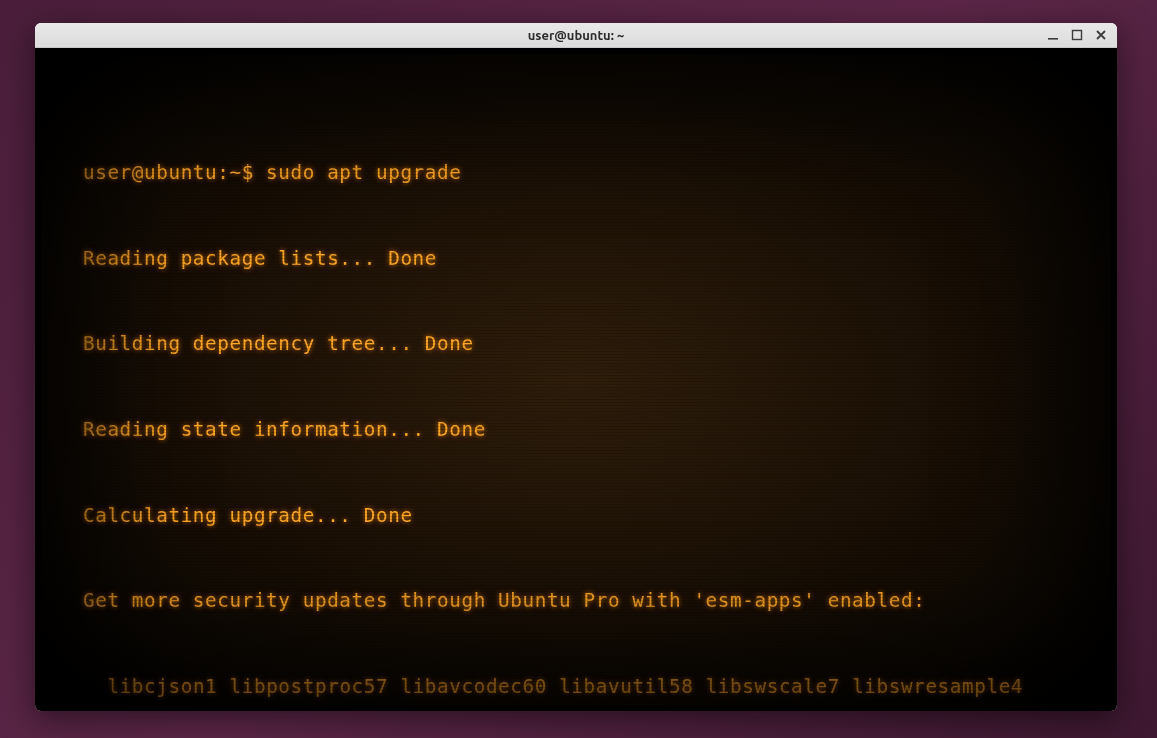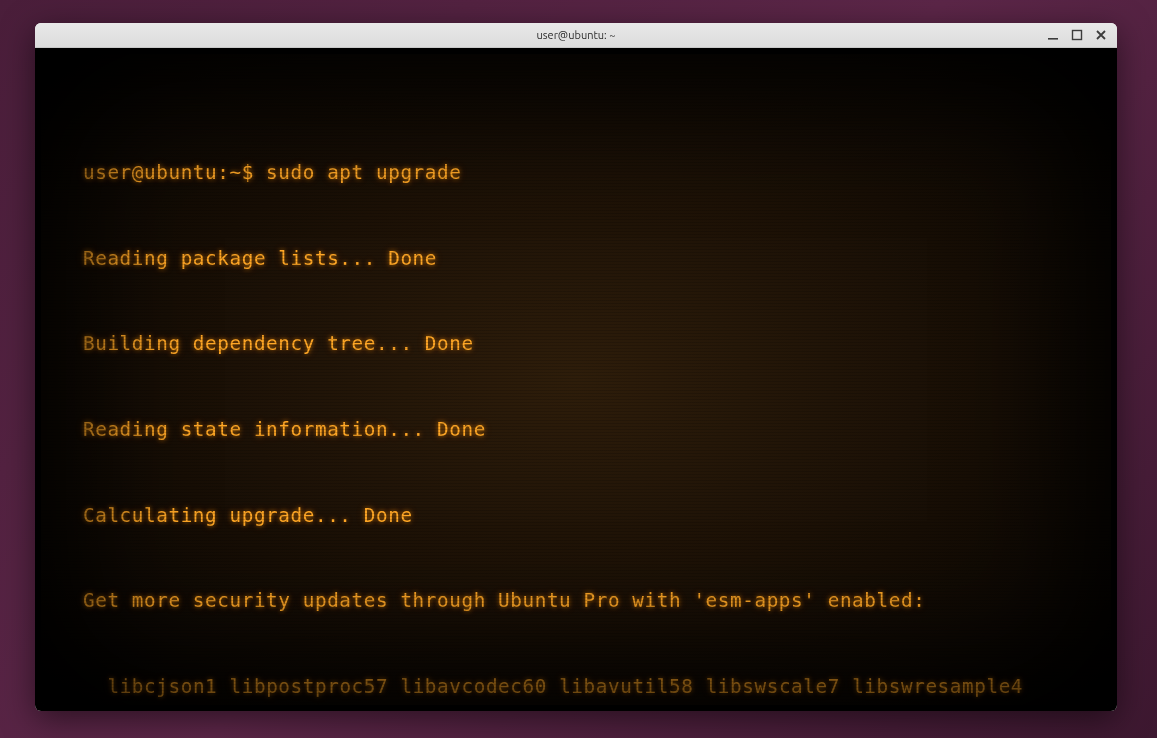--- a/index.html
+++ b/index.html
@@ -29,23 +29,23 @@
     .titlebar {
       height: 25px;
       background: linear-gradient(to bottom, #e8e8e8, #dcdcdc);
       display: flex;
       align-items: center;
       justify-content: center;
       position: relative;
       border-bottom: 1px solid #c8c8c8;
     }
     .titlebar-title {
-      font-size: 11px;
+      font-size: 13px;
       color: #2c2c2c;
-      font-weight: 400;
+      font-weight: 700;
     }
     .window-controls {
       position: absolute;
       right: 4px;
       top: 0;
       height: 100%;
       display: flex;
       align-items: center;
       gap: 0;
     }

